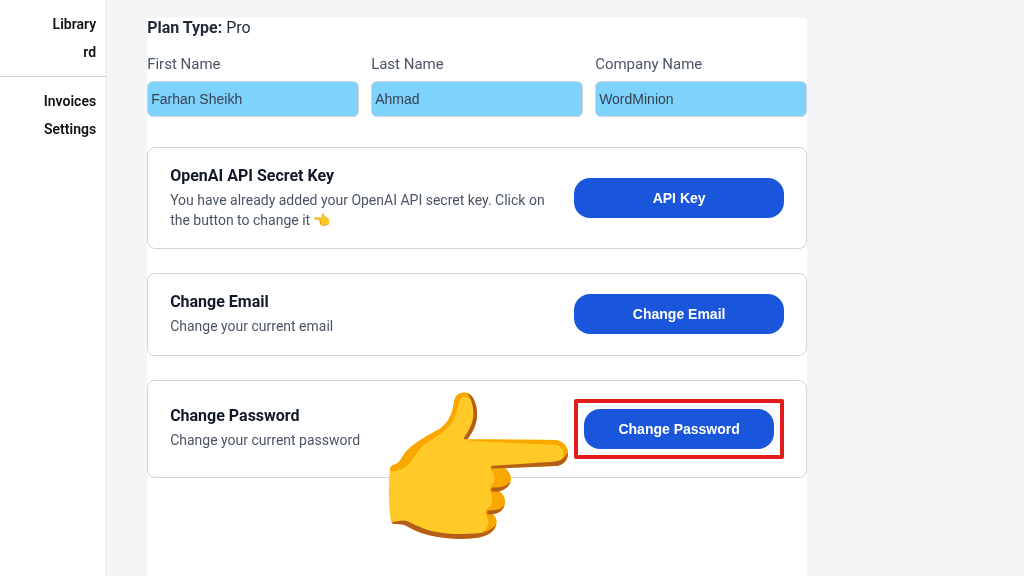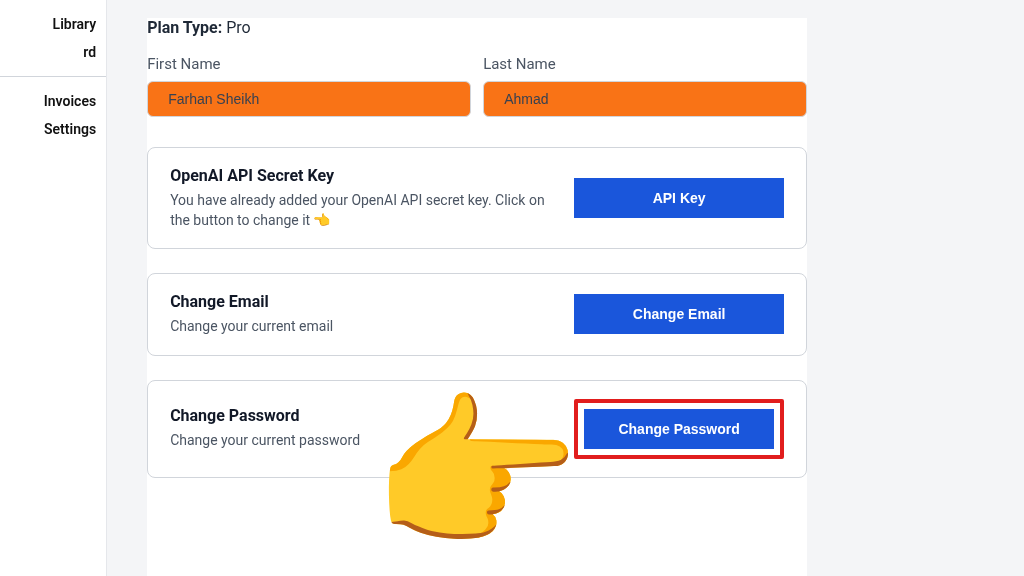--- a/index.html
+++ b/index.html
@@ -39,44 +39,44 @@
     }
     .plan-row { font-size: 16px; color: #1f2937; margin-bottom: 18px; }
     .plan-row .label { font-weight: 700; }
     .plan-row .val { font-weight: 400; }
     .field-row { display: flex; gap: 12px; margin-bottom: 30px; }
     .field { flex: 1; display: flex; flex-direction: column; }
     .field-label { font-size: 15px; color: #4b5563; margin-bottom: 8px; }
     .field-input {
       border: 1px solid #d1d5db;
       border-radius: 6px;
-      padding: 9px 20px;
+      padding: 9px 3px;
       font-size: 14px;
       color: #374151;
-      background: #f97316;
+      background: #7dd3fc;
     }
     .card {
       border: 1px solid #d1d5db;
       border-radius: 8px;
       padding: 18px 22px;
       margin-bottom: 24px;
       display: flex;
       align-items: center;
       justify-content: space-between;
       gap: 28px;
       background: #fff;
     }
     .card-left { flex: 1; }
     .card-title { font-weight: 700; font-size: 16px; color: #111827; margin-bottom: 6px; }
     .card-desc { font-size: 14px; color: #4b5563; line-height: 1.4; }
     .btn {
       background: #1a56db;
       color: #fff;
       border: none;
-      border-radius: 0;
+      border-radius: 16px;
       padding: 12px 20px;
       font-size: 14px;
       font-weight: 700;
       min-width: 210px;
       text-align: center;
       cursor: pointer;
     }
     .btn-highlight-box {
       border: 4px solid #e11d1d;
       padding: 6px;
@@ -121,20 +121,24 @@
 
       <div class="field-row">
         <div class="field">
           <label class="field-label">First Name</label>
           <input class="field-input" value="Farhan Sheikh" style="">
         </div>
         <div class="field">
           <label class="field-label">Last Name</label>
           <input class="field-input" value="Ahmad" style="">
         </div>
+        <div class="field">
+          <label class="field-label">Company Name</label>
+          <input class="field-input" value="WordMinion" style="">
+        </div>
       </div>
 
       <div class="card">
         <div class="card-left">
           <div class="card-title">OpenAI API Secret Key</div>
           <div class="card-desc">
             <span>You have already added your OpenAI API secret key. Click on the button to change it </span><span>👈</span>
           </div>
         </div>
         <button class="btn">API Key</button>

